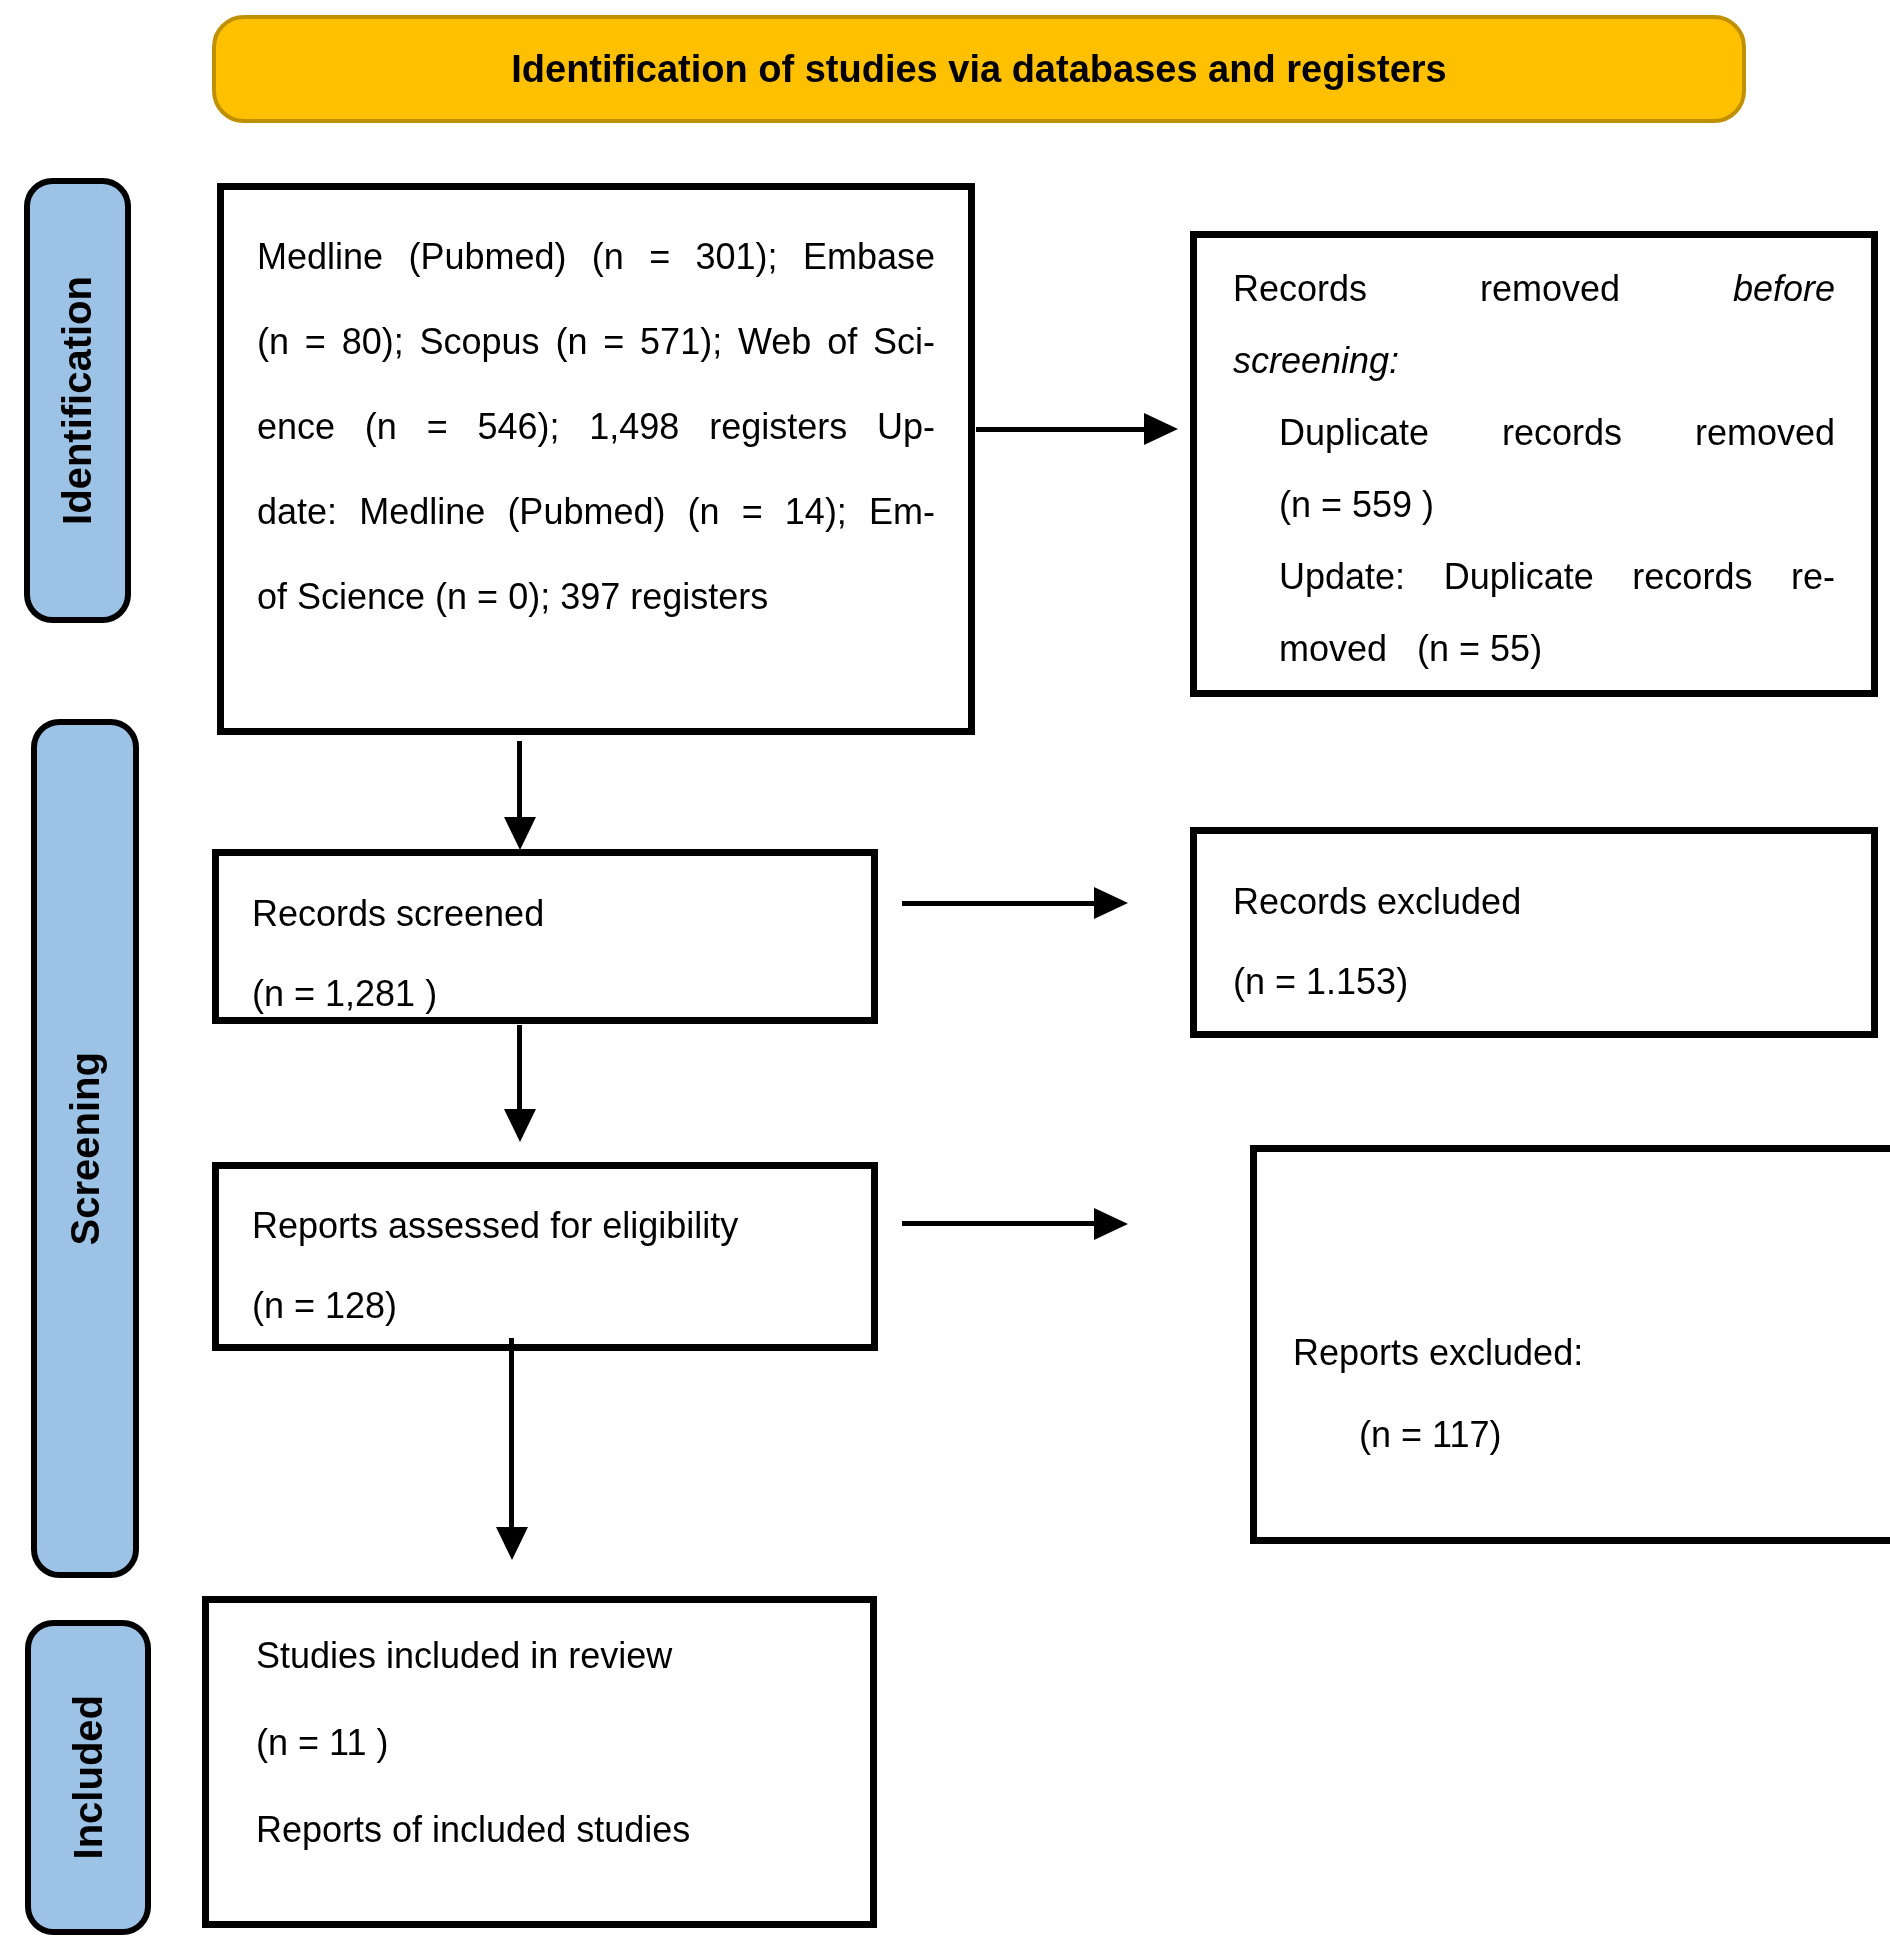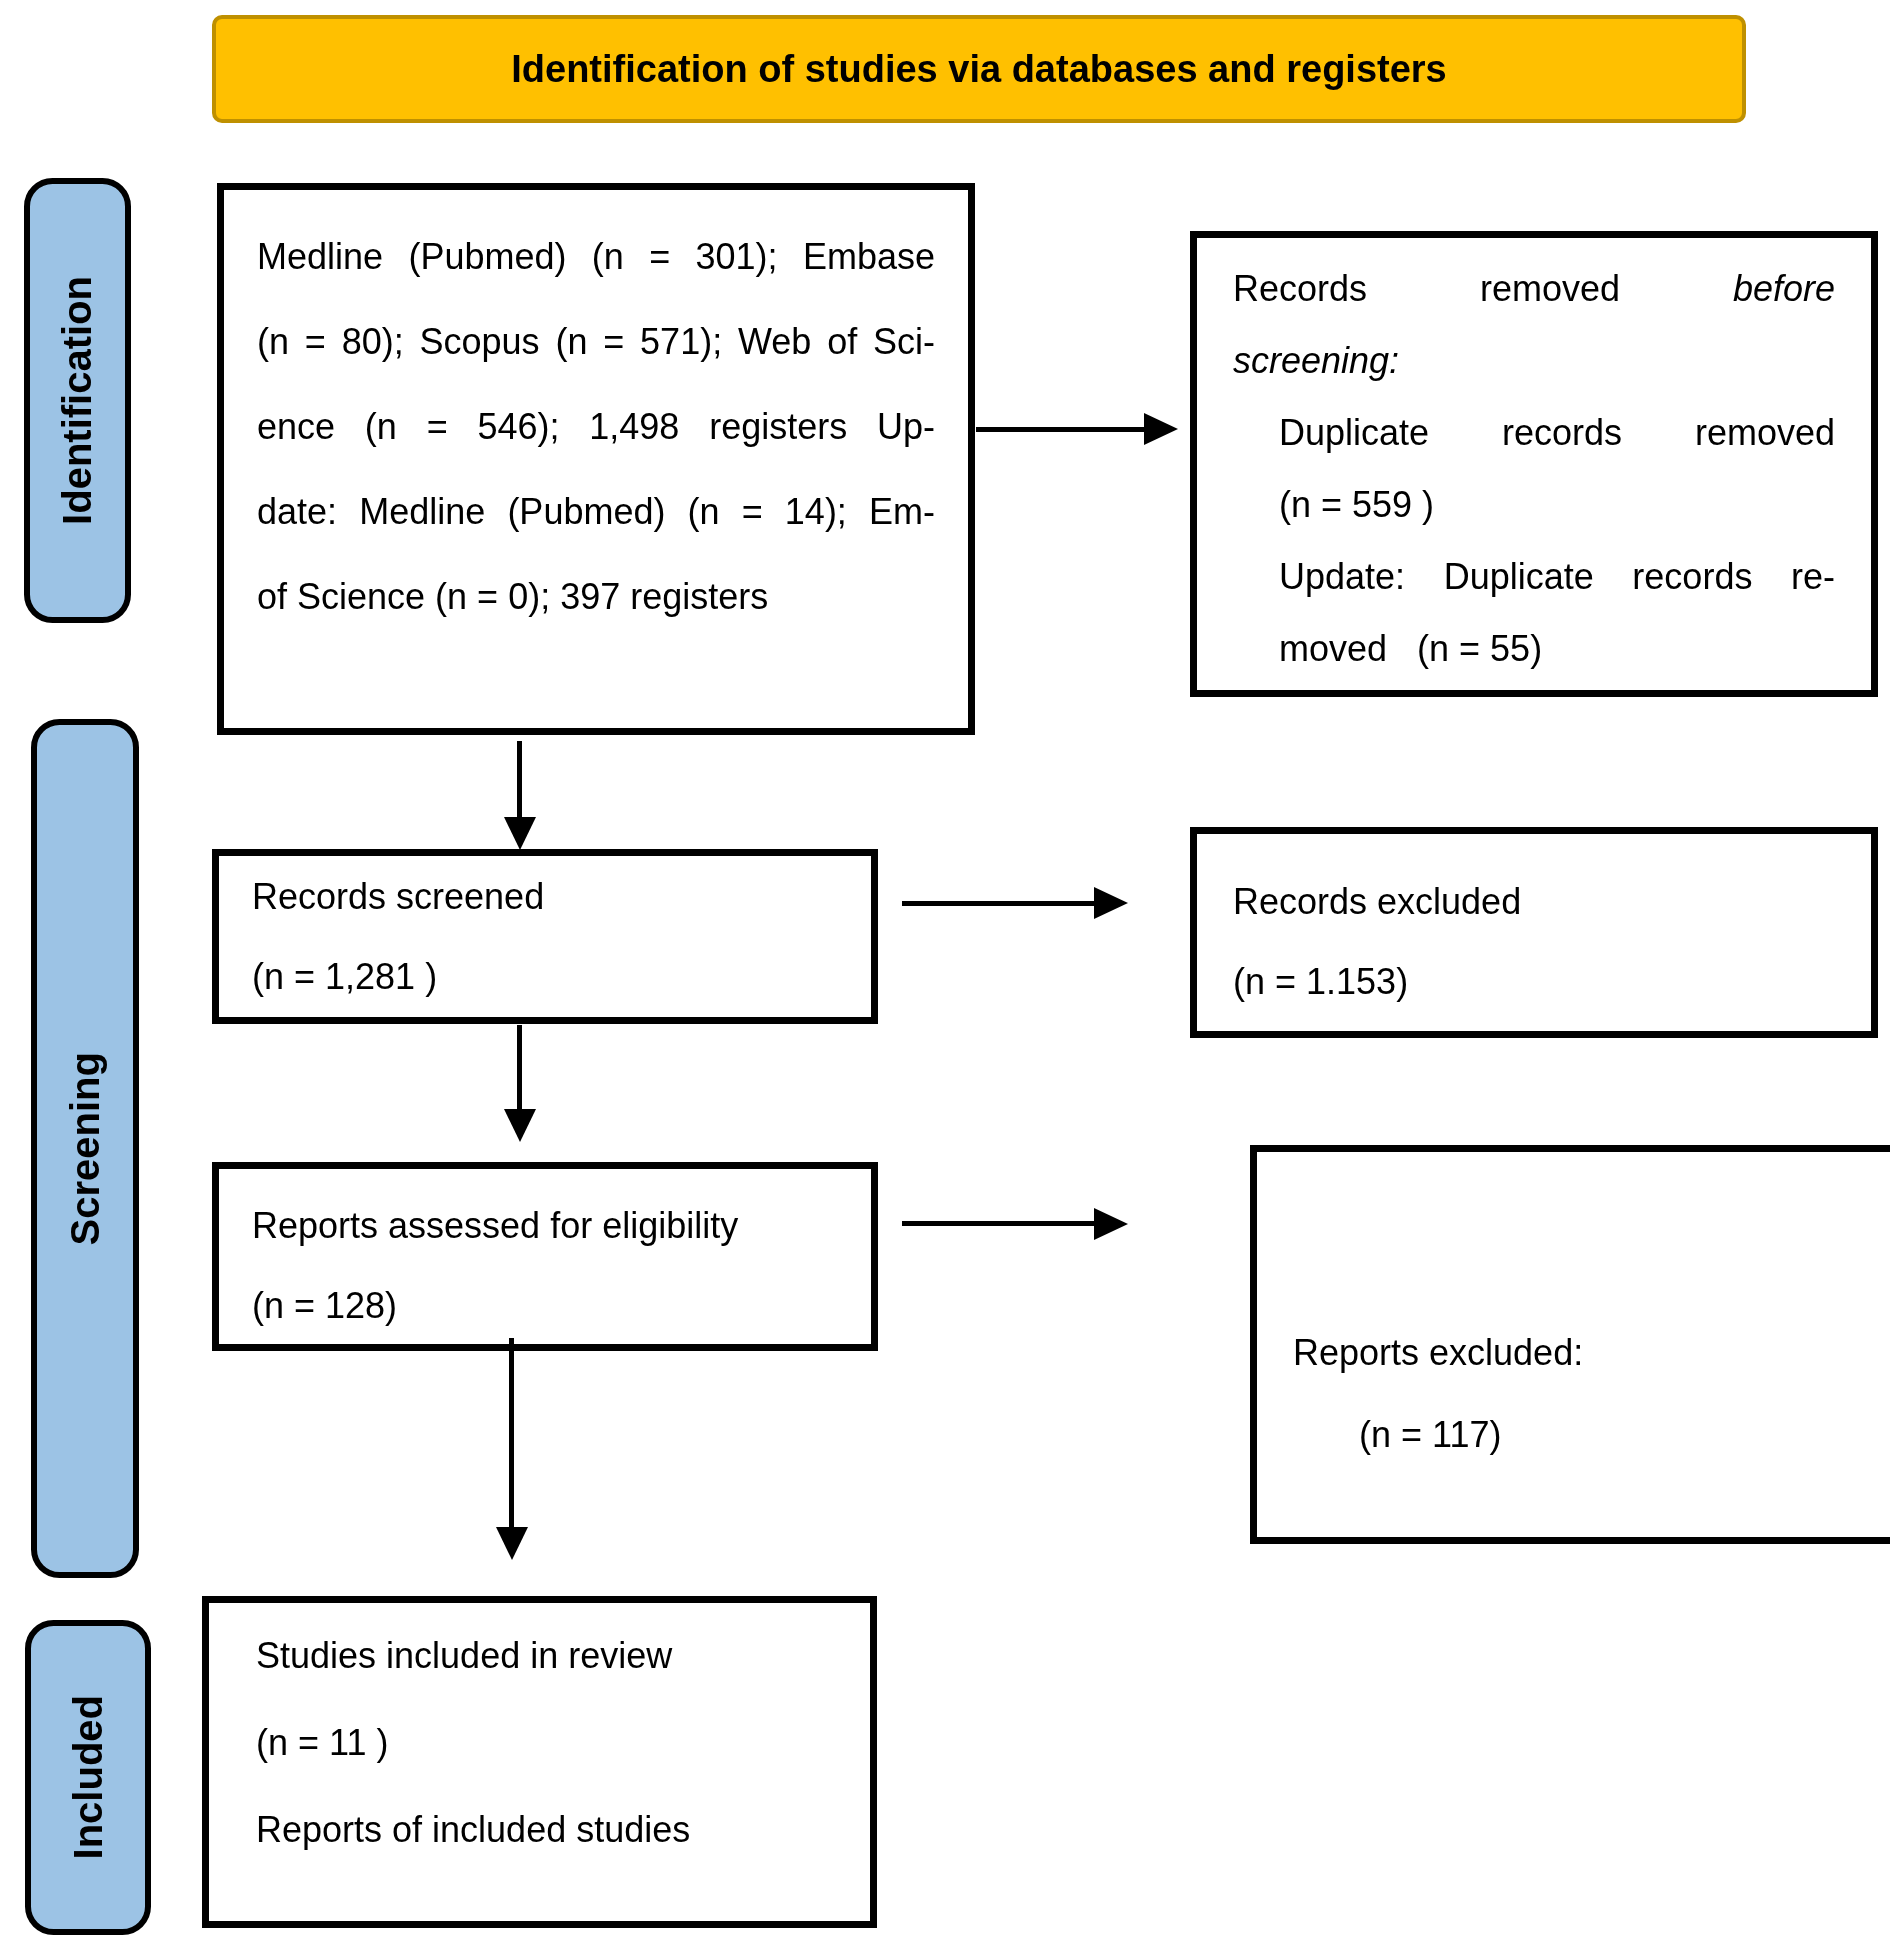--- a/index.html
+++ b/index.html
@@ -7,21 +7,21 @@
     position:relative;
     width:1891px;height:1955px;
     background:#ffffff;
     font-family:"Liberation Sans", sans-serif;
     color:#000;
     overflow:hidden;
   }
   
   .banner{
     position:absolute;left:212px;top:15px;width:1534px;height:108px;
-    background:#FFC000;border:4.7px solid #BF9000;border-radius:10px;
+    background:#FFC000;border:4.7px solid #BF9000;border-radius:32px;
     display:flex;align-items:center;justify-content:center;
     box-sizing:border-box;
   }
   .banner span{font-size:38px;font-weight:bold;}
   
   .stage{
     position:absolute;
     background:#9CC3E5;border:6.5px solid #000;border-radius:28.5px;
     display:flex;align-items:center;justify-content:center;
     box-sizing:border-box;
@@ -38,21 +38,21 @@
     position:absolute;background:#fff;border:7.1px solid #000;
     box-sizing:border-box;font-size:36px;
   }
   .ln{white-space:pre-wrap;}
   .just{text-align:justify;text-align-last:justify;}
   .ind{padding-left:46px;}
   .ind2{padding-left:66px;}
   .it{font-style:italic;}
   #box-databases{left:217px;top:183px;width:758px;height:552px;padding:24px 33px;line-height:85px;}
   #box-records-removed{left:1190px;top:231px;width:688px;height:466px;padding:15px 36px;line-height:72px;}
-  #box-records-screened{left:212px;top:849px;width:666px;height:175px;padding:18px 33px 0 33px;line-height:80px;display:flex;flex-direction:column;justify-content:flex-end;}
+  #box-records-screened{left:212px;top:849px;width:666px;height:175px;padding:18px 33px 0 33px;line-height:80px;display:flex;flex-direction:column;justify-content:flex-start;}
   #box-records-excluded{left:1190px;top:827px;width:688px;height:211px;padding:18px 36px 0 36px;line-height:80px;display:flex;flex-direction:column;justify-content:center;}
   #box-reports-assessed{left:212px;top:1146px;width:666px;height:189px;padding:18px 33px 0 33px;line-height:80px;display:flex;flex-direction:column;justify-content:center;margin-top:16px;}
   #box-reports-excluded{left:1250px;top:1145px;width:688px;height:399px;padding:160px 36px 0 36px;line-height:82px;}
   #box-studies-included{left:202px;top:1596px;width:675px;height:332px;padding:9px 33px 0 47px;line-height:87px;}
   
   .hline,.vline{position:absolute;background:#000;}
   .head-right{position:absolute;width:0;height:0;border-top:16px solid transparent;border-bottom:16px solid transparent;border-left:34px solid #000;}
   .head-down{position:absolute;width:0;height:0;border-left:16px solid transparent;border-right:16px solid transparent;border-top:33px solid #000;}
 </style>
 </head>

